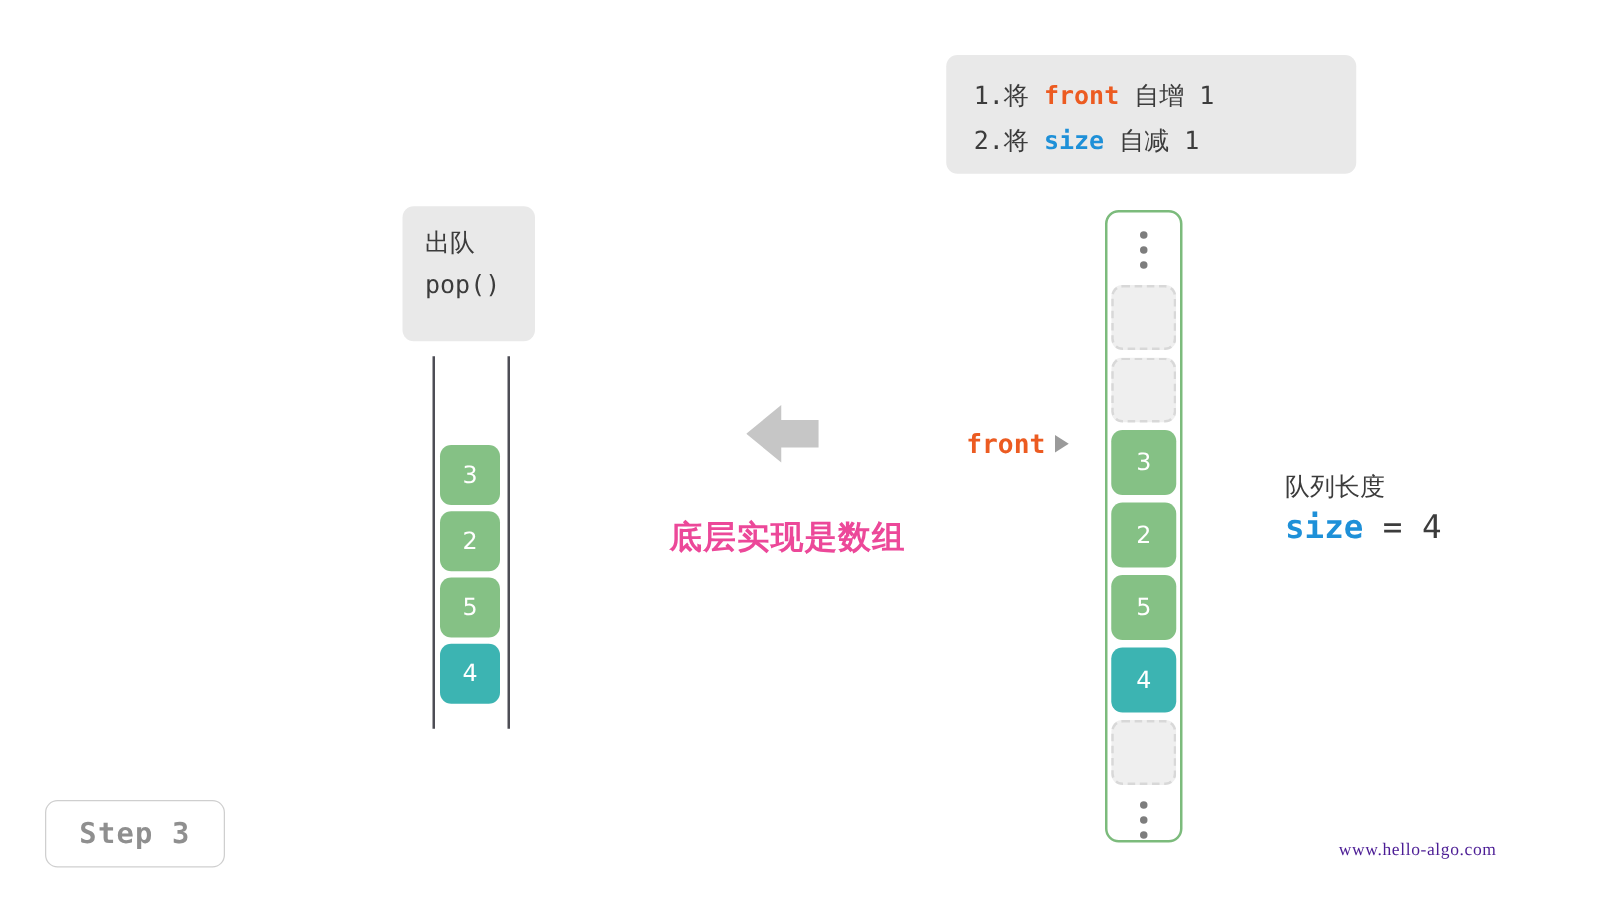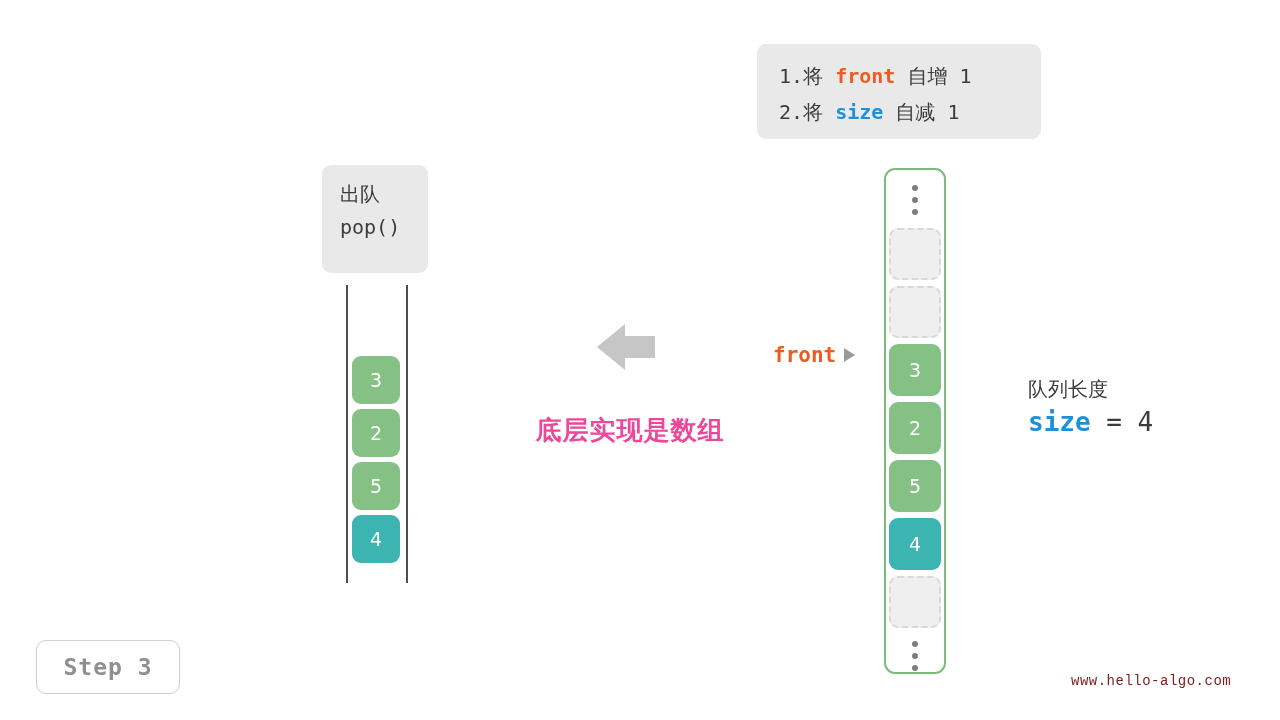--- a/index.html
+++ b/index.html
@@ -13,21 +13,21 @@
     font-family: "DejaVu Sans", "Liberation Sans", sans-serif;
     position: relative;
     overflow: hidden;
   }
   .abs { position: absolute; }
 
   
   #instruction-box {
     left: 757px;
     top: 44px;
-    width: 284px;
+    width: 328px;
     height: 95px;
     background: #e9e9e9;
     border-radius: 9px;
     box-sizing: border-box;
     padding: 14px 22px 0 22px;
   }
   .instr-line {
     font-family: "DejaVu Sans Mono", "Liberation Mono", monospace;
     font-size: 20px;
     color: #3c3c3c;
@@ -217,23 +217,23 @@
     font-size: 23px;
     font-weight: bold;
     color: #8f8f8f;
     letter-spacing: 1px;
   }
 
   
   #watermark {
     left: 1071px;
     top: 673px;
-    font-family: Liberation Mono, monospace;
+    font-family: Liberation Serif, serif;
     font-size: 14px;
-    color: #7f1d1d;
+    color: #4c1d95;
     letter-spacing: 0.5px;
     white-space: nowrap;
   }
 </style>
 </head>
 <body>
 
 <div class="abs" id="instruction-box">
   <div class="instr-line"><span>1.</span><span>将 </span><span class="kw-front">front</span><span> 自增 1</span></div>
   <div class="instr-line"><span>2.</span><span>将 </span><span class="kw-size">size</span><span> 自减 1</span></div>

